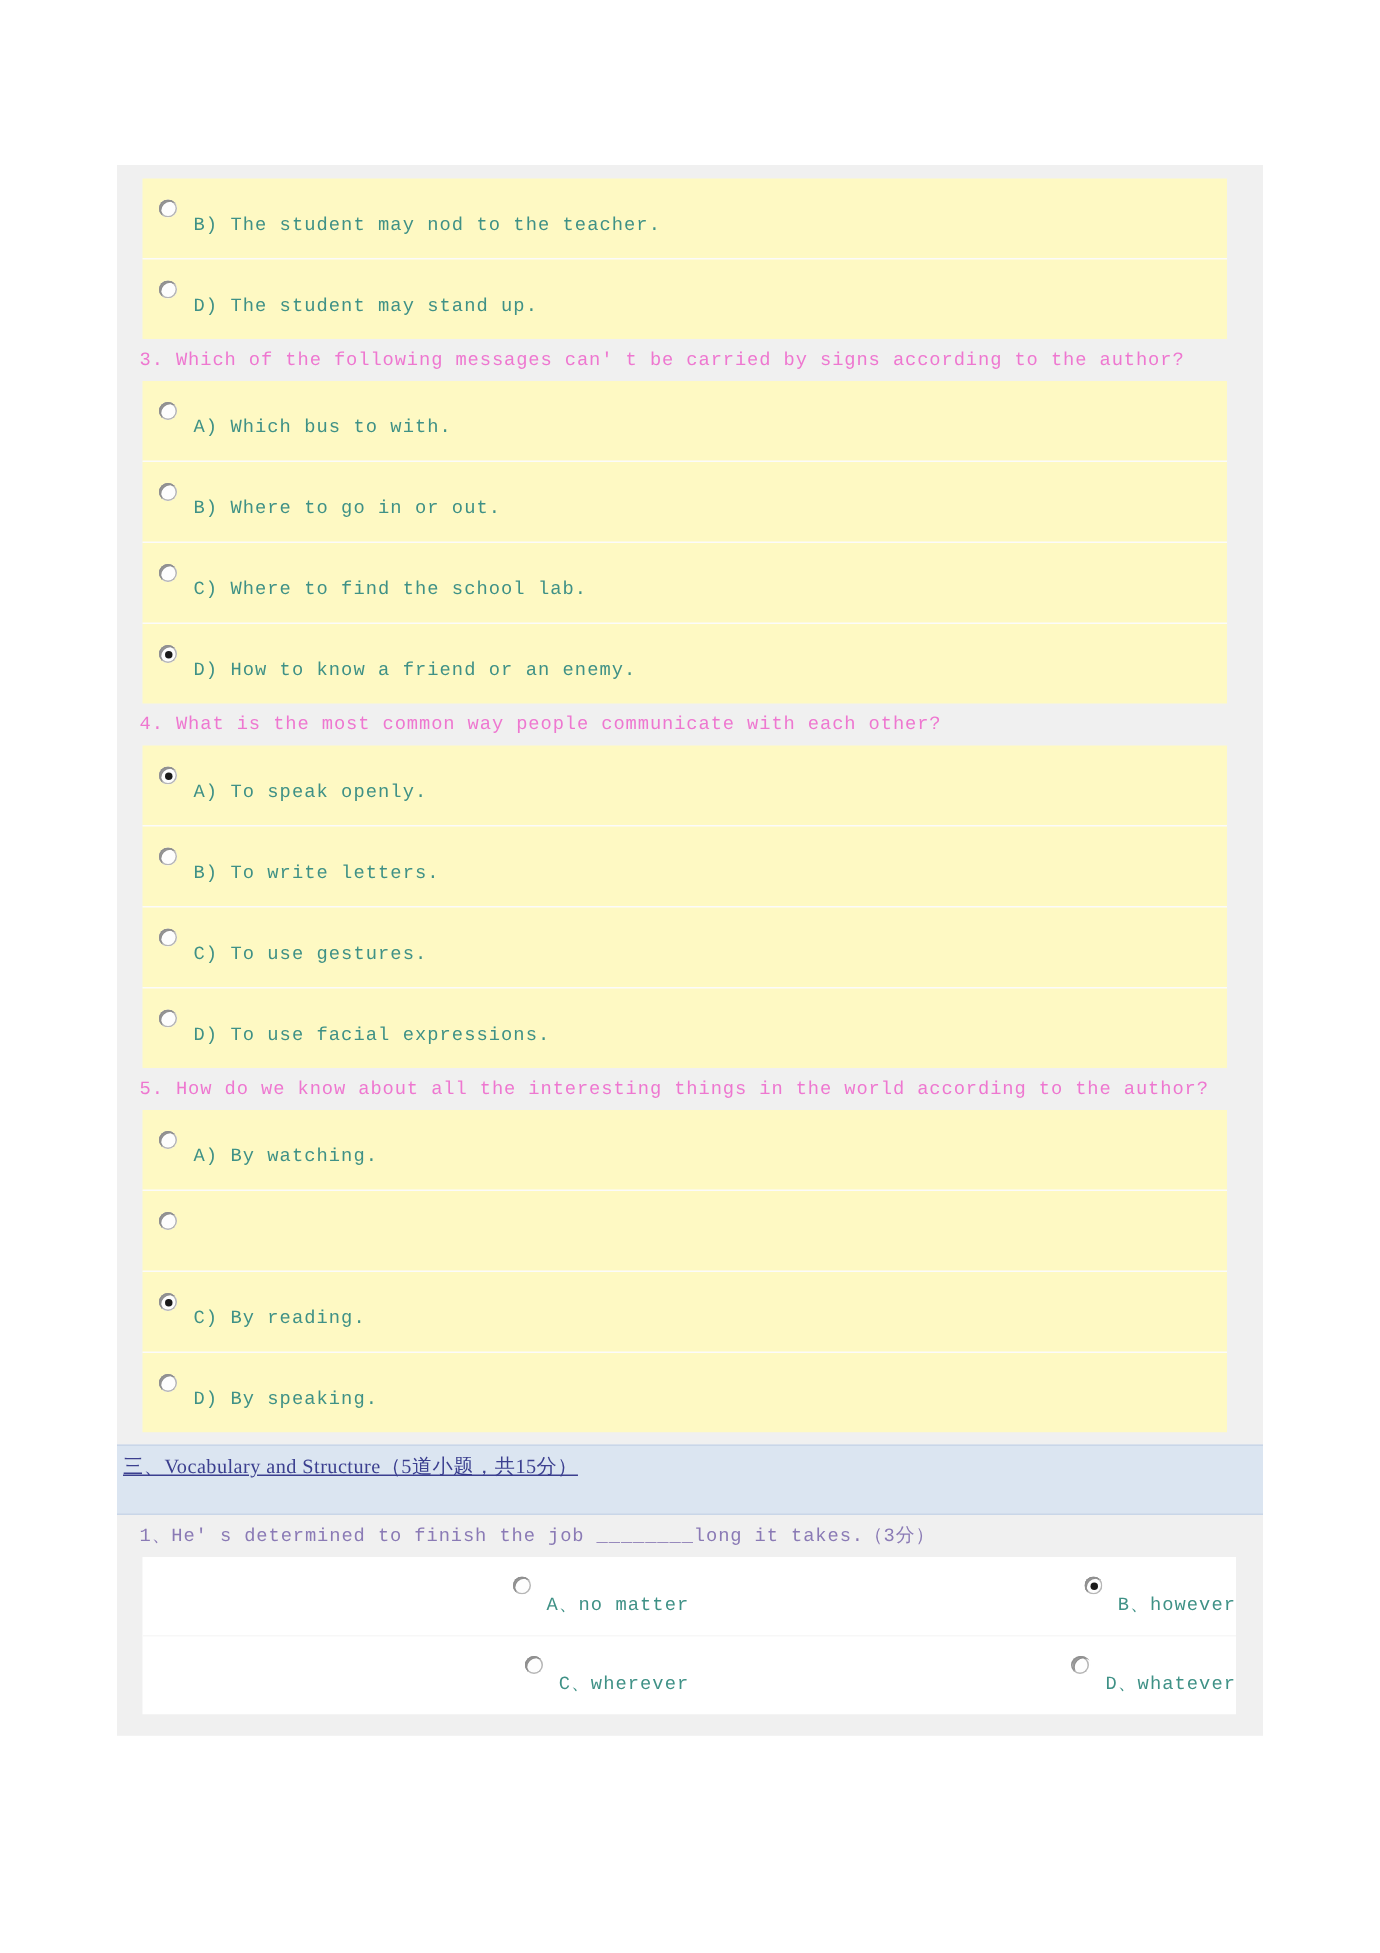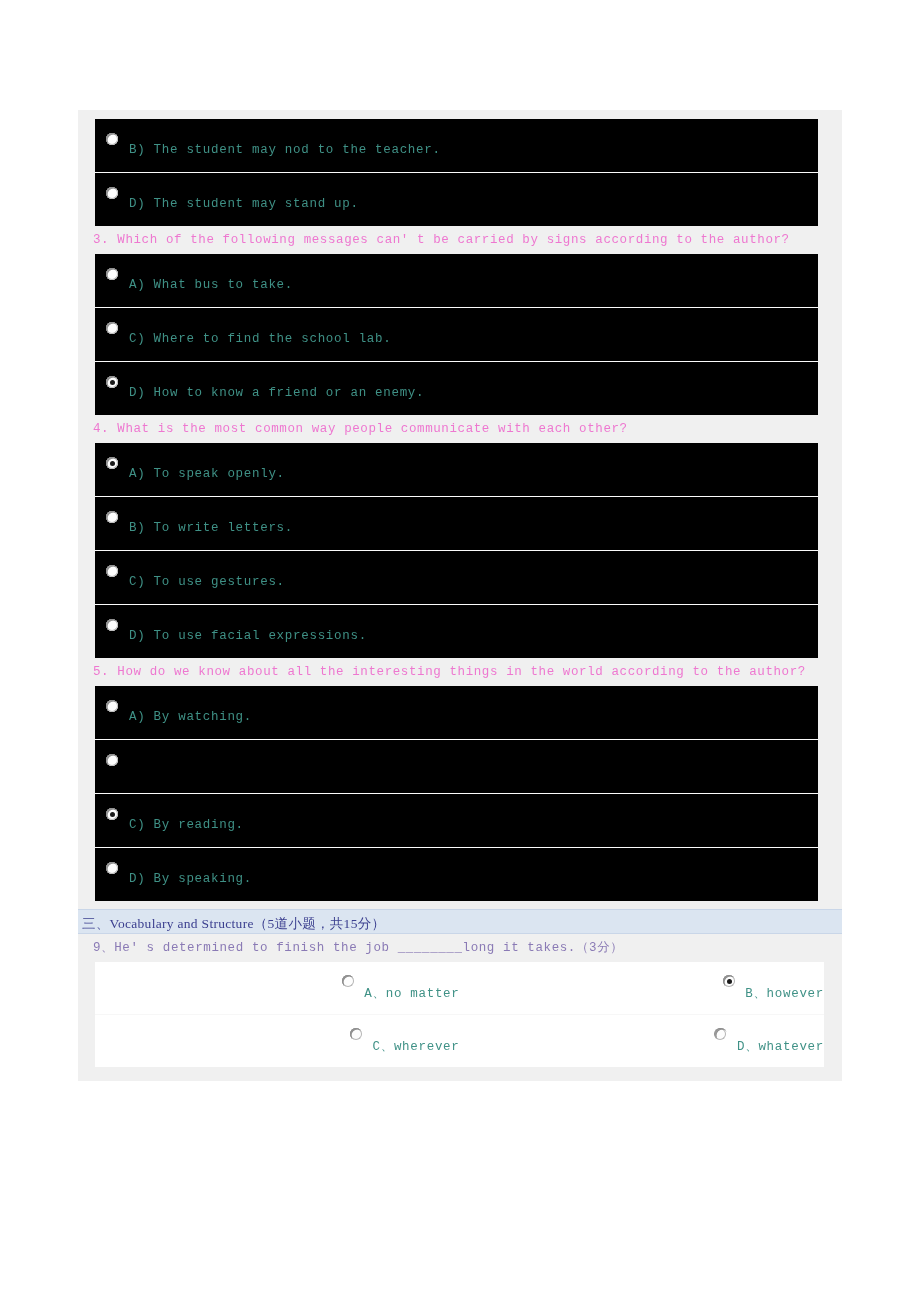--- a/index.html
+++ b/index.html
@@ -32,21 +32,21 @@
     letter-spacing: 0.6px;
     padding: 6px 0 6px 15px;
     line-height: 16px;
     white-space: nowrap;
   }
   .qtitle.vocab {
     color: #8a7ab5;
   }
 
   .optbox {
-    background: #000000;
+    background: #fef9c3;
     margin: 0 24px 0 17px;
     border-collapse: collapse;
   }
 
   .optrow {
     position: relative;
     height: 53px;
     border-bottom: 1px solid #fbfbfb;
     display: flex;
     align-items: center;
@@ -109,24 +109,25 @@
   }
 
   
   .section-bar {
     background: #dbe5f1;
     border-top: 1px solid #c9d6e8;
     border-bottom: 1px solid #c9d6e8;
     font-family: "Liberation Serif", "DejaVu Serif", serif;
     font-size: 13.5px;
     color: #3b3f8f;
-    padding: 5px 0 0 4px;
+    padding: 5px 0 22px 4px;
     line-height: 18px;
     letter-spacing: 0.3px;
     white-space: nowrap;
+    text-decoration: underline;
   }
 
   
   .vbox {
     background: #ffffff;
     margin: 0 18px 0 17px;
   }
   .vrow {
     display: flex;
     height: 52px;
@@ -175,21 +176,27 @@
       <span class="optlabel">D) The student may stand up.</span>
     </div>
   </div>
 
   <div class="qtitle">3. Which of the following messages can' t be carried by signs according to the author?</div>
   <div class="optbox">
     <div class="optrow">
       <span class="radio-wrap">
         <span class="radio"></span>
       </span>
-      <span class="optlabel">A) What bus to take.</span>
+      <span class="optlabel">A) Which bus to with.</span>
+    </div>
+    <div class="optrow">
+      <span class="radio-wrap">
+        <span class="radio"></span>
+      </span>
+      <span class="optlabel">B) Where to go in or out.</span>
     </div>
     <div class="optrow">
       <span class="radio-wrap">
         <span class="radio"></span>
       </span>
       <span class="optlabel">C) Where to find the school lab.</span>
     </div>
     <div class="optrow">
       <span class="radio-wrap">
         <span class="radio checked"></span>
@@ -250,21 +257,21 @@
         <span class="radio"></span>
       </span>
       <span class="optlabel">D) By speaking.</span>
     </div>
   </div>
 
   <div class="spacer-small"></div>
 
   <div class="section-bar">三、Vocabulary and Structure（5道小题，共15分）</div>
 
-  <div class="qtitle vocab">9、He' s determined to finish the job ________long it takes.（3分）</div>
+  <div class="qtitle vocab">1、He' s determined to finish the job ________long it takes.（3分）</div>
 
   <div class="vbox">
     <div class="vrow">
       <div class="vcell">
         <span class="radio-wrap">
           <span class="radio"></span>
         </span>
         <span class="optlabel">A、no matter</span>
       </div>
       <div class="vcell">

